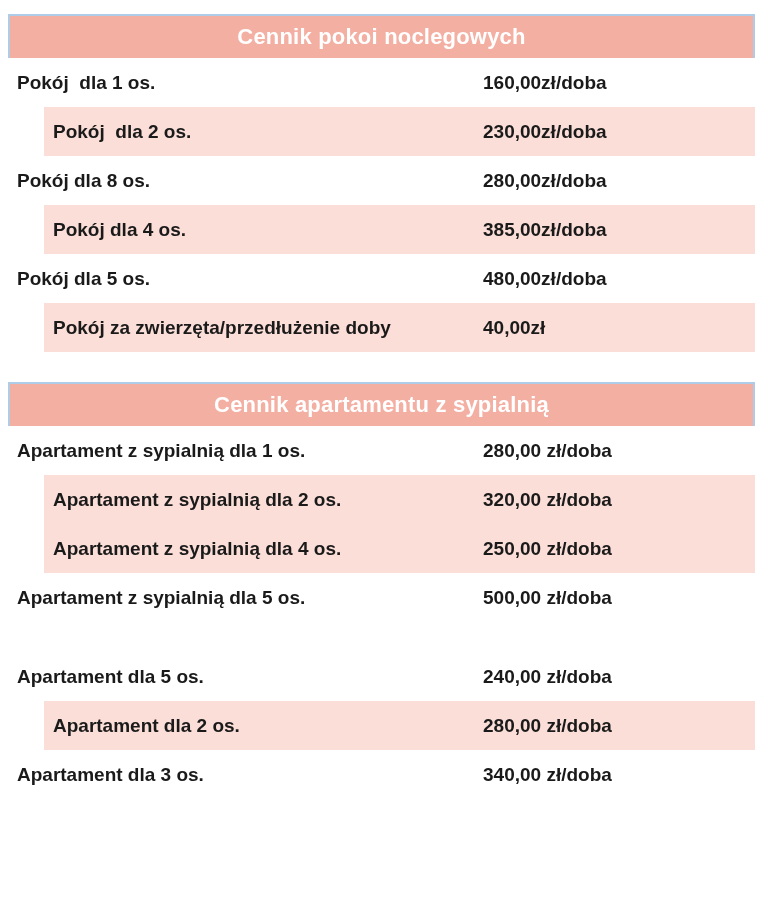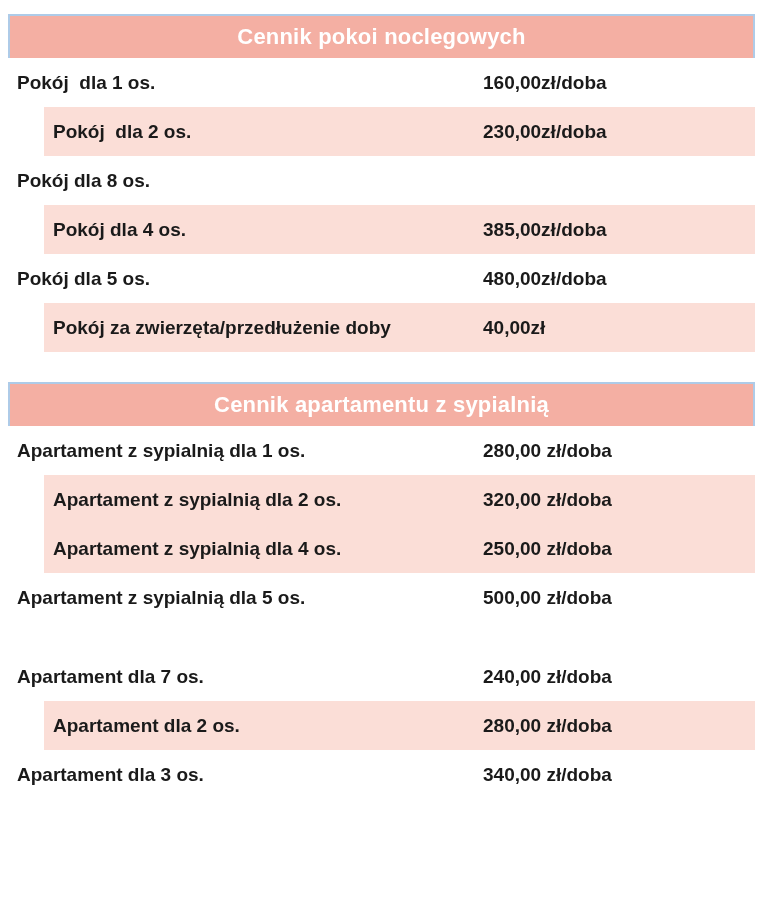--- a/index.html
+++ b/index.html
@@ -75,20 +75,21 @@
     <div class="table-row">
       <span class="row-label">Pokój  dla 1 os.</span>
       <span class="row-price">160,00zł/doba</span>
     </div>
     <div class="table-row alt">
       <span class="row-label">Pokój  dla 2 os.</span>
       <span class="row-price">230,00zł/doba</span>
     </div>
     <div class="table-row">
       <span class="row-label">Pokój dla 8 os.</span>
+      <span class="row-price">280,00zł/doba</span>
     </div>
     <div class="table-row alt">
       <span class="row-label">Pokój dla 4 os.</span>
       <span class="row-price">385,00zł/doba</span>
     </div>
     <div class="table-row">
       <span class="row-label">Pokój dla 5 os.</span>
       <span class="row-price">480,00zł/doba</span>
     </div>
     <div class="table-row alt">
@@ -112,21 +113,21 @@
       <span class="row-price">250,00 zł/doba</span>
     </div>
     <div class="table-row">
       <span class="row-label">Apartament z sypialnią dla 5 os.</span>
       <span class="row-price">500,00 zł/doba</span>
     </div>
   </section>
 
   <section class="price-table">
     <div class="table-row">
-      <span class="row-label">Apartament dla 7 os.</span>
+      <span class="row-label">Apartament dla 5 os.</span>
       <span class="row-price">240,00 zł/doba</span>
     </div>
     <div class="table-row alt">
       <span class="row-label">Apartament dla 2 os.</span>
       <span class="row-price">280,00 zł/doba</span>
     </div>
     <div class="table-row">
       <span class="row-label">Apartament dla 3 os.</span>
       <span class="row-price">340,00 zł/doba</span>
     </div>

